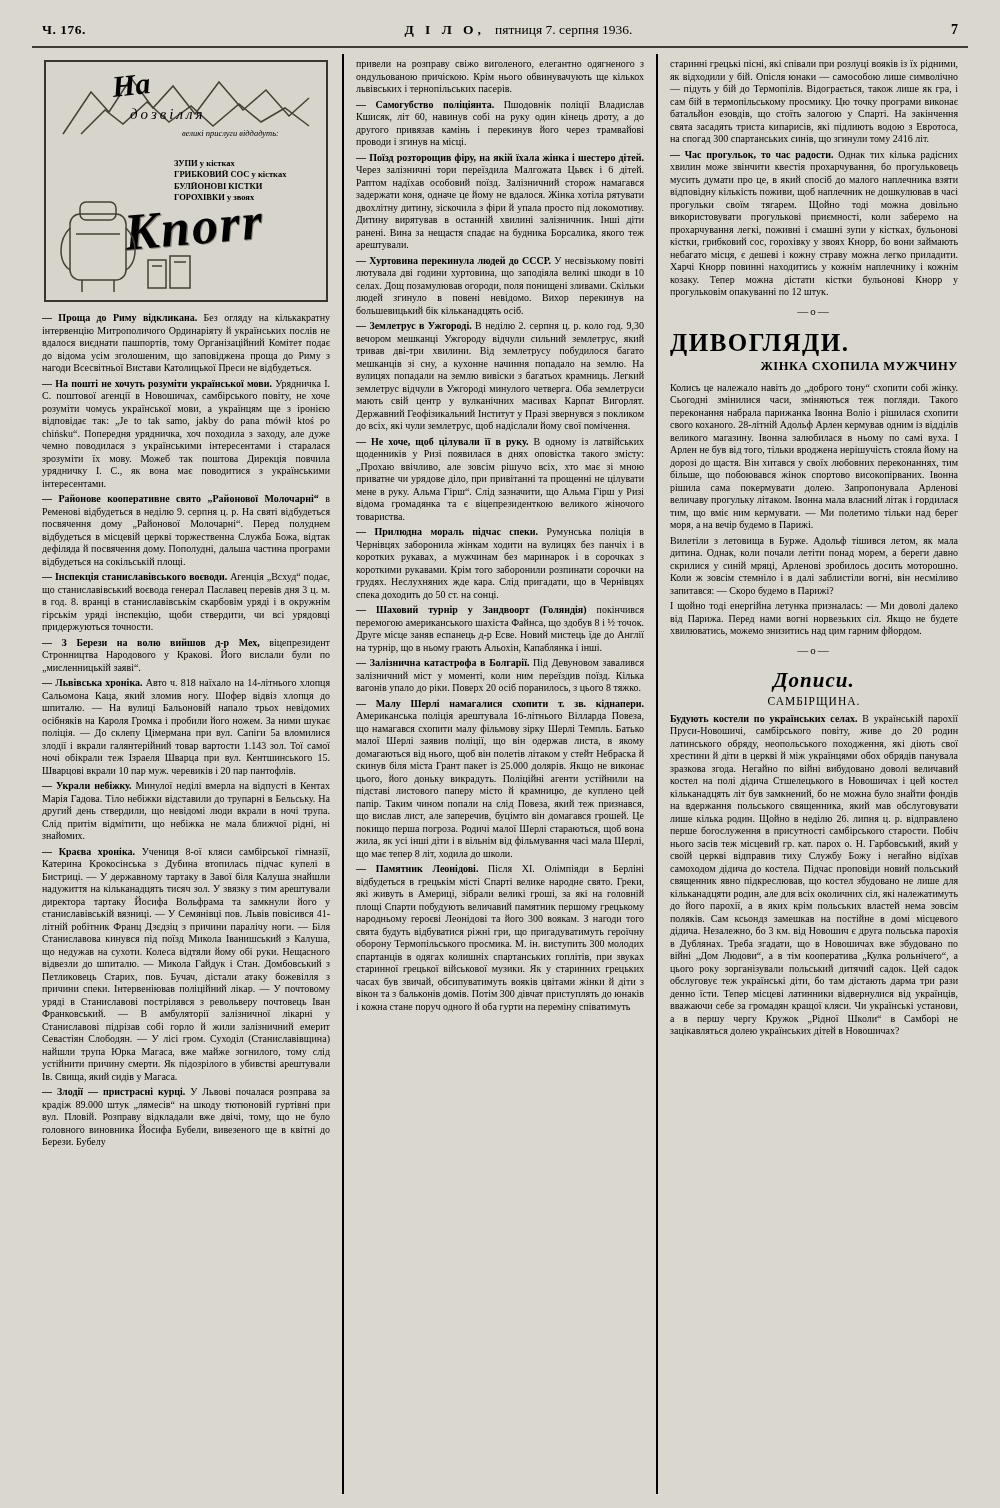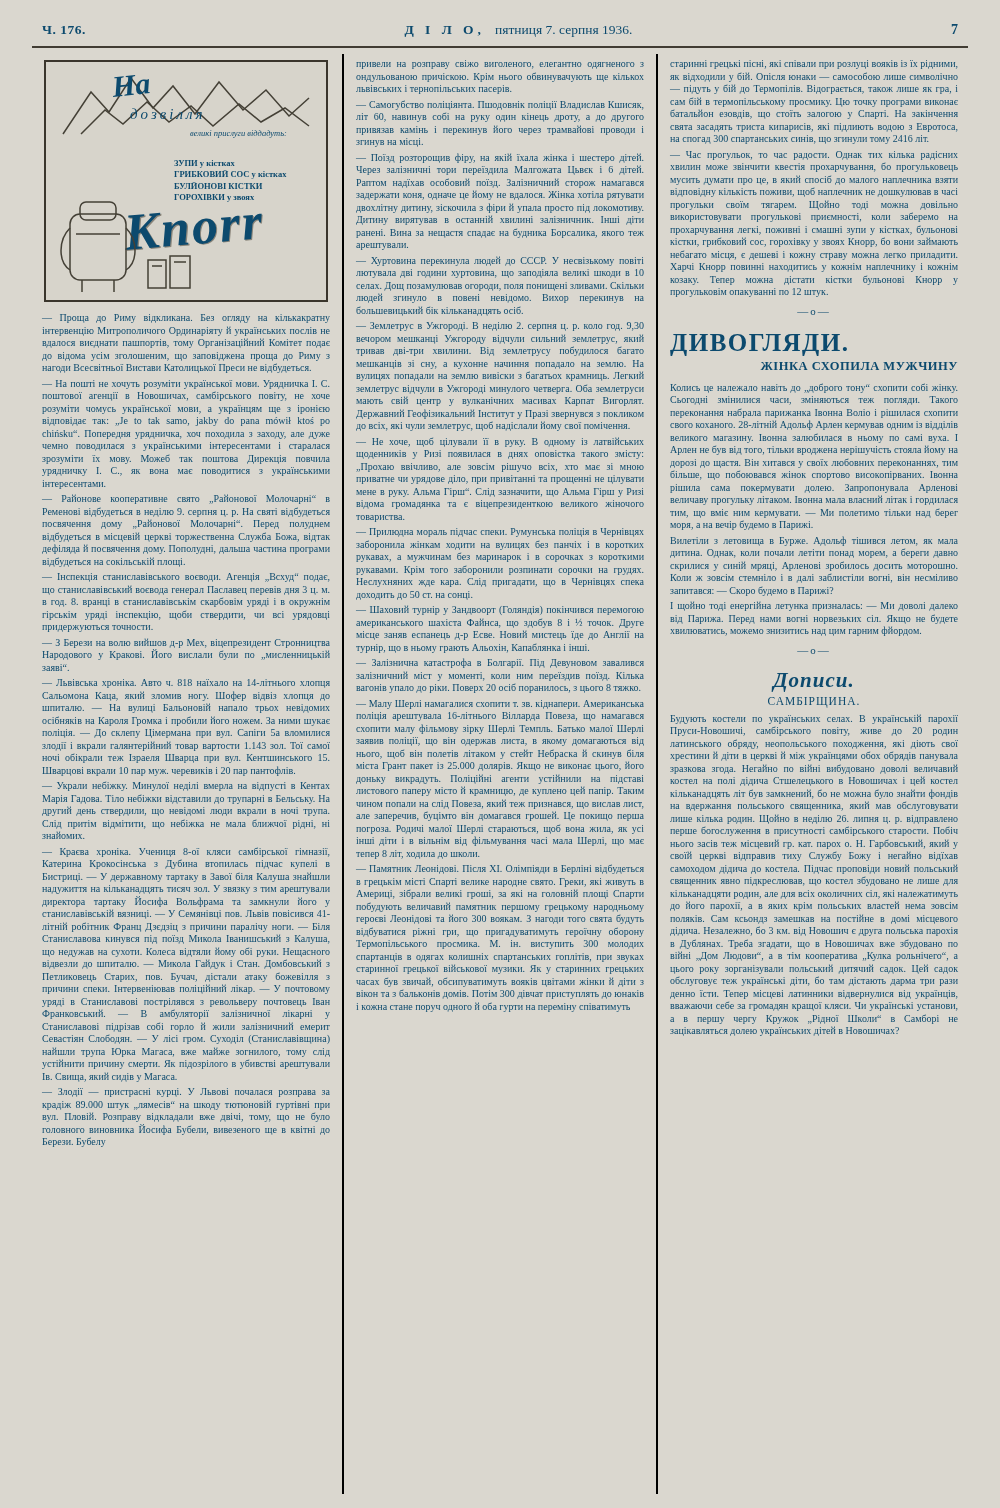--- a/index.html
+++ b/index.html
@@ -2,21 +2,21 @@
 <html><head>
 <meta charset="utf-8">
 <style>
   html,body{margin:0;padding:0;background:#b8b5ae;}
   .page{
     position:relative;
     width:1000px;height:1508px;
     margin:0 auto;
     background:#dad7cf;
     font-family:"Liberation Serif","DejaVu Serif",serif;
-    color:#0c4a6e;
+    color:#000000;
     overflow:hidden;
     box-shadow:0 0 6px rgba(0,0,0,.4);
   }
   
   .header{
     position:absolute;top:22px;left:42px;right:42px;
     display:flex;justify-content:space-between;align-items:baseline;
     font-size:13.5px;
   }
   .issue{font-weight:bold;letter-spacing:.5px;}
@@ -46,42 +46,42 @@
   .ad-na{
     position:absolute;top:6px;left:66px;
     font-style:italic;font-weight:bold;font-size:30px;
     transform:rotate(-6deg);
   }
   .ad-tagline{
     position:absolute;top:44px;left:84px;
     font-style:italic;font-size:15px;letter-spacing:3px;
   }
   .ad-intro{
-    position:absolute;top:66px;right:8px;width:128px;
+    position:absolute;top:66px;right:16px;width:128px;
     font-size:8.5px;font-style:italic;text-align:left;
   }
   .ad-products{position:absolute;top:80px;right:8px;width:128px;margin:16px;padding:0;list-style:none;}
   .ad-products li{font-size:8.5px;font-weight:bold;line-height:1.35;}
   .ad-brand{
     position:absolute;bottom:44px;left:78px;
     font-size:52px;font-style:italic;font-weight:bold;
     transform:rotate(-5deg);
     letter-spacing:2px;
     text-shadow:1px 1px 0 #8a857a;
   }
   .ad-backpack{position:absolute;bottom:4px;left:6px;width:92px;height:112px;}
   .ad-packets{position:absolute;bottom:8px;left:100px;width:48px;height:40px;}
 
   
   .para{
     font-size:10px;line-height:1.25;
     text-align:justify;margin:0 0 3px 0;
     hyphens:none;
   }
-  .para .lead{font-weight:normal;}
+  .para .lead{font-weight:bold;}
   .headline1{
     font-size:25px;font-weight:bold;text-align:left;
     margin:12px 0 2px 0;letter-spacing:1.5px;
   }
   .subhead{
     font-size:12.5px;font-weight:bold;text-align:right;
     margin:2px 0 8px 0;letter-spacing:.5px;
   }
   .headline2{
     font-size:21px;font-weight:bold;font-style:italic;text-align:center;

